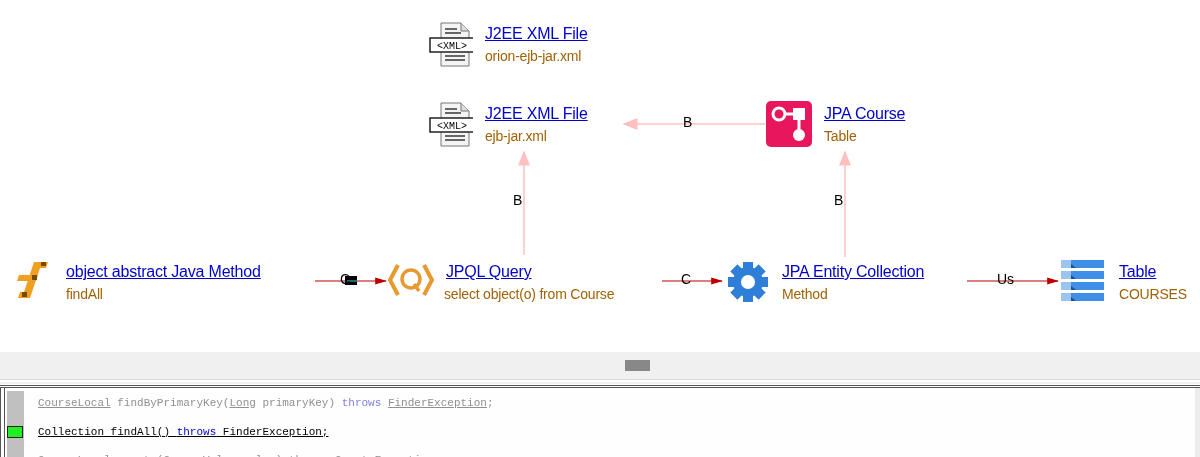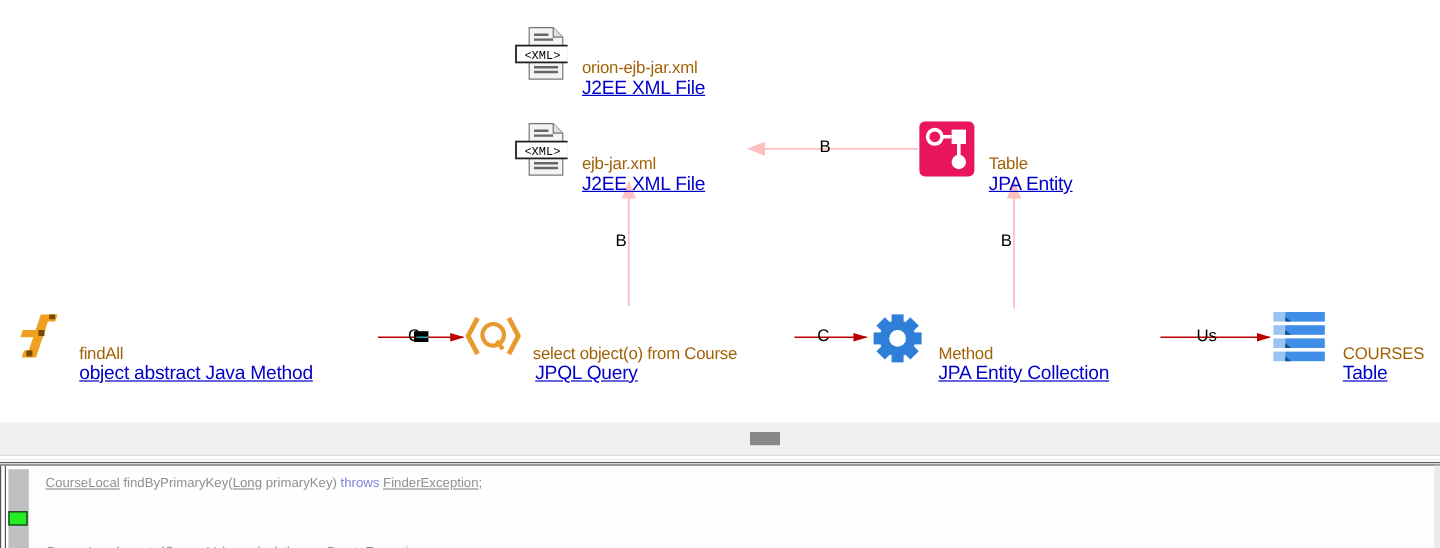--- a/index.html
+++ b/index.html
@@ -1,30 +1,30 @@
 <!DOCTYPE html>
 <html><head>
 <meta charset="utf-8">
 <style>
   html, body { margin:0; padding:0; }
   body { width:1200px; height:457px; position:relative; overflow:hidden; background:#ffffff; font-family:"Liberation Sans", sans-serif; }
   #diagram { position:absolute; left:0; top:0; width:1200px; height:345px; background:#ffffff; }
   .node { position:absolute; }
-  .node .title { position:absolute; white-space:nowrap; font-size:16px; color:#0000cc; text-decoration:underline; cursor:pointer; letter-spacing:-0.2px;margin-top:40px; }
+  .node .title { position:absolute; white-space:nowrap; font-size:16px; color:#0000cc; text-decoration:underline; cursor:pointer; letter-spacing:-0.2px; }
   .node .sub { position:absolute; white-space:nowrap; font-size:14px; color:#a16207; letter-spacing:-0.2px; }
   .icon { position:absolute; }
   .edge-label { position:absolute; font-size:14px; color:#000; font-family:"Liberation Sans", sans-serif; }
   #splitter { position:absolute; left:0; top:352px; width:1200px; height:27px; background:#f0f0f0; border-bottom:1px solid #dcdcdc; }
   #splitter-handle { position:absolute; left:625px; top:8px; width:25px; height:11px; background:#888888; cursor:row-resize; }
   #splitter-line { position:absolute; left:0; top:382px; width:1200px; height:2px; background:#f2f2f2; }
   #code-pane { position:absolute; left:0; top:385px; width:1200px; height:72px; background:#fefefe; border-top:3px double #555; box-sizing:border-box; }
   #code-pane .outer-left { position:absolute; left:0; top:0; width:3px; height:72px; border-left:1px solid #555; border-right:1px solid #555; }
   #gutter { position:absolute; left:7px; top:3px; width:17px; height:72px; background:#c0c0c0; }
   .marker { position:absolute; left:7px; width:16px; height:12px; background:#22ee22; border:1px solid #222; box-sizing:border-box; }
-  .code-line { position:absolute; left:38px; font-family:Liberation Sans, sans-serif; font-size:11px; white-space:nowrap; }
+  .code-line { position:absolute; left:38px; font-family:Liberation Mono, monospace; font-size:11px; white-space:nowrap; }
   .faded { color:#909090; }
   .faded .kw { color:#8080e0; }
   .faded .u { text-decoration:underline; }
   .active { color:#000; text-decoration:underline; }
   .active .kw { color:#0000cc; }
   #vscroll { position:absolute; right:0; top:388px; width:5px; height:69px; background:#ececec; }
 </style>
 </head>
 <body>
 
@@ -87,21 +87,21 @@
 
   <div class="node" style="left:766px;top:100px">
     <svg class="icon" style="left:0;top:1px" width="47" height="47">
       <rect x="0" y="0" width="46" height="46" rx="5" fill="#e8175d"></rect>
       <circle cx="13" cy="13" r="6" fill="none" stroke="#fff" stroke-width="3"></circle>
       <line x1="19" y1="13" x2="27" y2="13" stroke="#fff" stroke-width="3"></line>
       <rect x="27" y="7" width="12" height="12" fill="#fff"></rect>
       <line x1="33" y1="19" x2="33" y2="29" stroke="#fff" stroke-width="3"></line>
       <circle cx="33" cy="34" r="6" fill="#fff"></circle>
     </svg>
-    <span class="title" style="left:58px;top:5px">JPA Entity</span>
+    <span class="title" style="left:58px;top:5px">JPA Course</span>
     <span class="sub" style="left:58px;top:28px">Table</span>
   </div>
 
   <div class="node" style="left:8px;top:258px">
     <svg class="icon" style="left:2px;top:0" width="42" height="44">
       <path d="M24,4 H38 L36,10 H30 L20,40 H8 L10,34 H14 Z" fill="#f0a020"></path>
       <path d="M9,17 H28 L26,23 H7 Z" fill="#f0a020"></path>
       <rect x="31" y="4" width="5" height="4" fill="#7a4a00"></rect>
       <rect x="22" y="17" width="5" height="5" fill="#7a4a00"></rect>
       <rect x="12" y="34" width="5" height="5" fill="#7a4a00"></rect>
@@ -161,15 +161,16 @@
 <div id="splitter">
   <div id="splitter-handle"></div>
 </div>
 <div id="splitter-line"></div>
 
 <div id="code-pane">
   <div class="outer-left"></div>
   <div id="gutter"></div>
   <div class="marker" style="top:38px"></div>
   <div class="code-line faded" id="line0" style="top:9px"><span class="u">CourseLocal</span><span> findByPrimaryKey(</span><span class="u">Long</span><span> primaryKey) </span><span class="kw">throws</span><span> </span><span class="u">FinderException</span><span>;</span></div>
+  <div class="code-line active" id="line1" style="top:38px"><span>Collection findAll() </span><span class="kw">throws</span><span> FinderException;</span></div>
   <div class="code-line faded" id="line2" style="top:66px"><span>CourseLocal create(CourseValue value) throws CreateException;</span></div>
 </div>
 <div id="vscroll"></div>
 
 </body></html>

